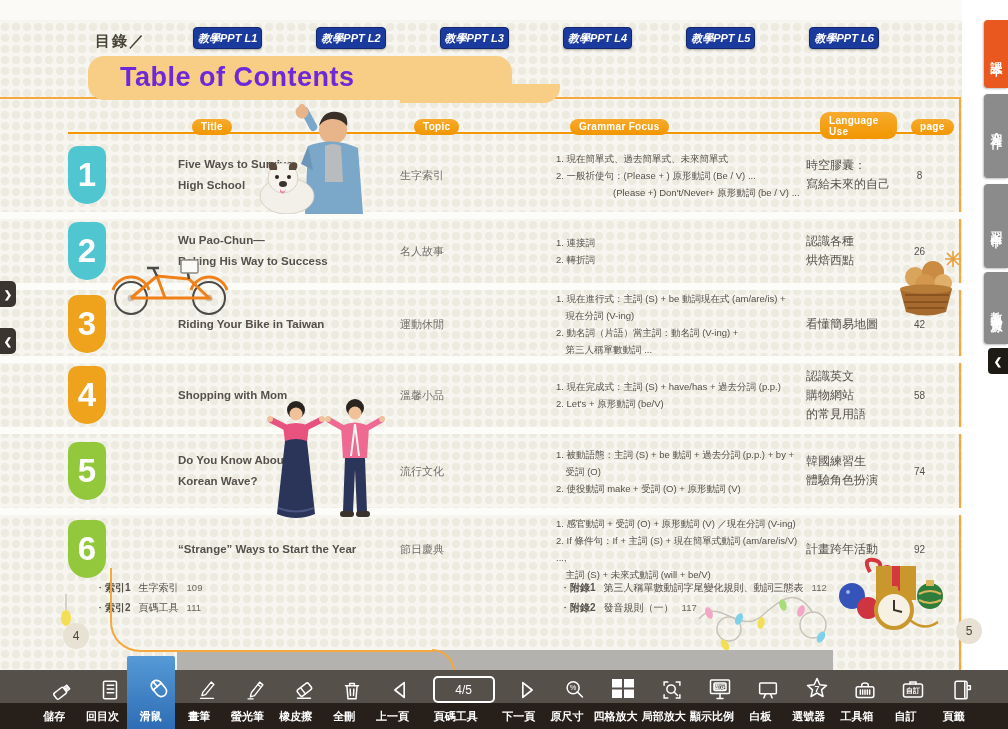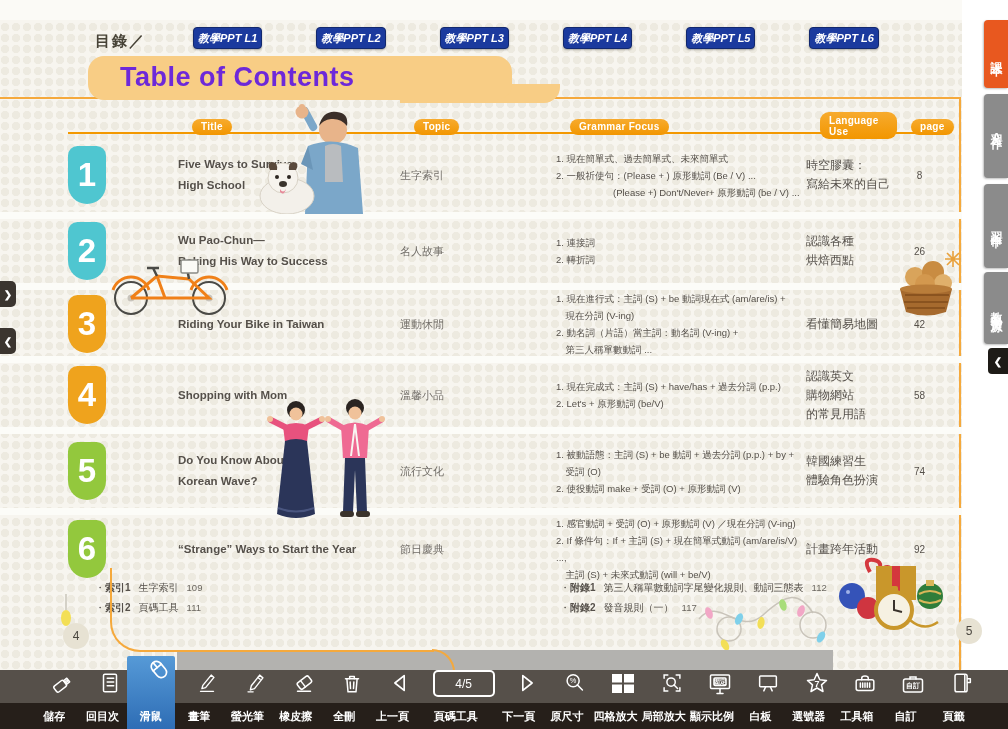--- a/index.html
+++ b/index.html
@@ -68,21 +68,21 @@
   .corner-4{left:63px;top:623px;}
   .corner-5{left:956px;top:618px;}
   
   .art{position:absolute;z-index:3;pointer-events:none;}
   
   .toolbar{position:absolute;left:0;bottom:0;width:1008px;height:73px;z-index:10;}
   .tb-strip-icons{position:absolute;left:0;top:14px;width:100%;height:33px;background:#56504a;}
   .tb-strip-labels{position:absolute;left:0;top:47px;width:100%;height:26px;background:#261f1a;}
   .tb-items{position:absolute;left:0;top:0;width:100%;height:73px;display:flex;align-items:flex-end;padding:0 30px;box-sizing:border-box;}
   .tb-item{flex:1;height:59px;display:flex;flex-direction:column;align-items:center;justify-content:flex-start;cursor:pointer;}
-  .tb-item .tb-icon{height:33px;display:flex;align-items:flex-start;justify-content:center;padding-left:16px;}
+  .tb-item .tb-icon{height:33px;display:flex;align-items:flex-end;justify-content:center;padding-left:16px;}
   .tb-item .tb-label{height:26px;display:flex;align-items:center;color:#fff;font-size:11px;font-weight:bold;white-space:nowrap;}
   .tb-item.wide{flex:1.5;}
   .tb-item.selected{height:73px;background:linear-gradient(#569ad7,#2e6db5);border-radius:2px 2px 0 0;}
   .tb-item.selected .tb-icon{height:47px;}
   .pagebox{width:58px;height:23px;border:2px solid #fff;border-radius:5px;color:#fff;font-size:12px;
            display:flex;align-items:center;justify-content:center;}
   svg text{font-family:"Liberation Sans",sans-serif;}
 </style>
 </head>
 <body>

